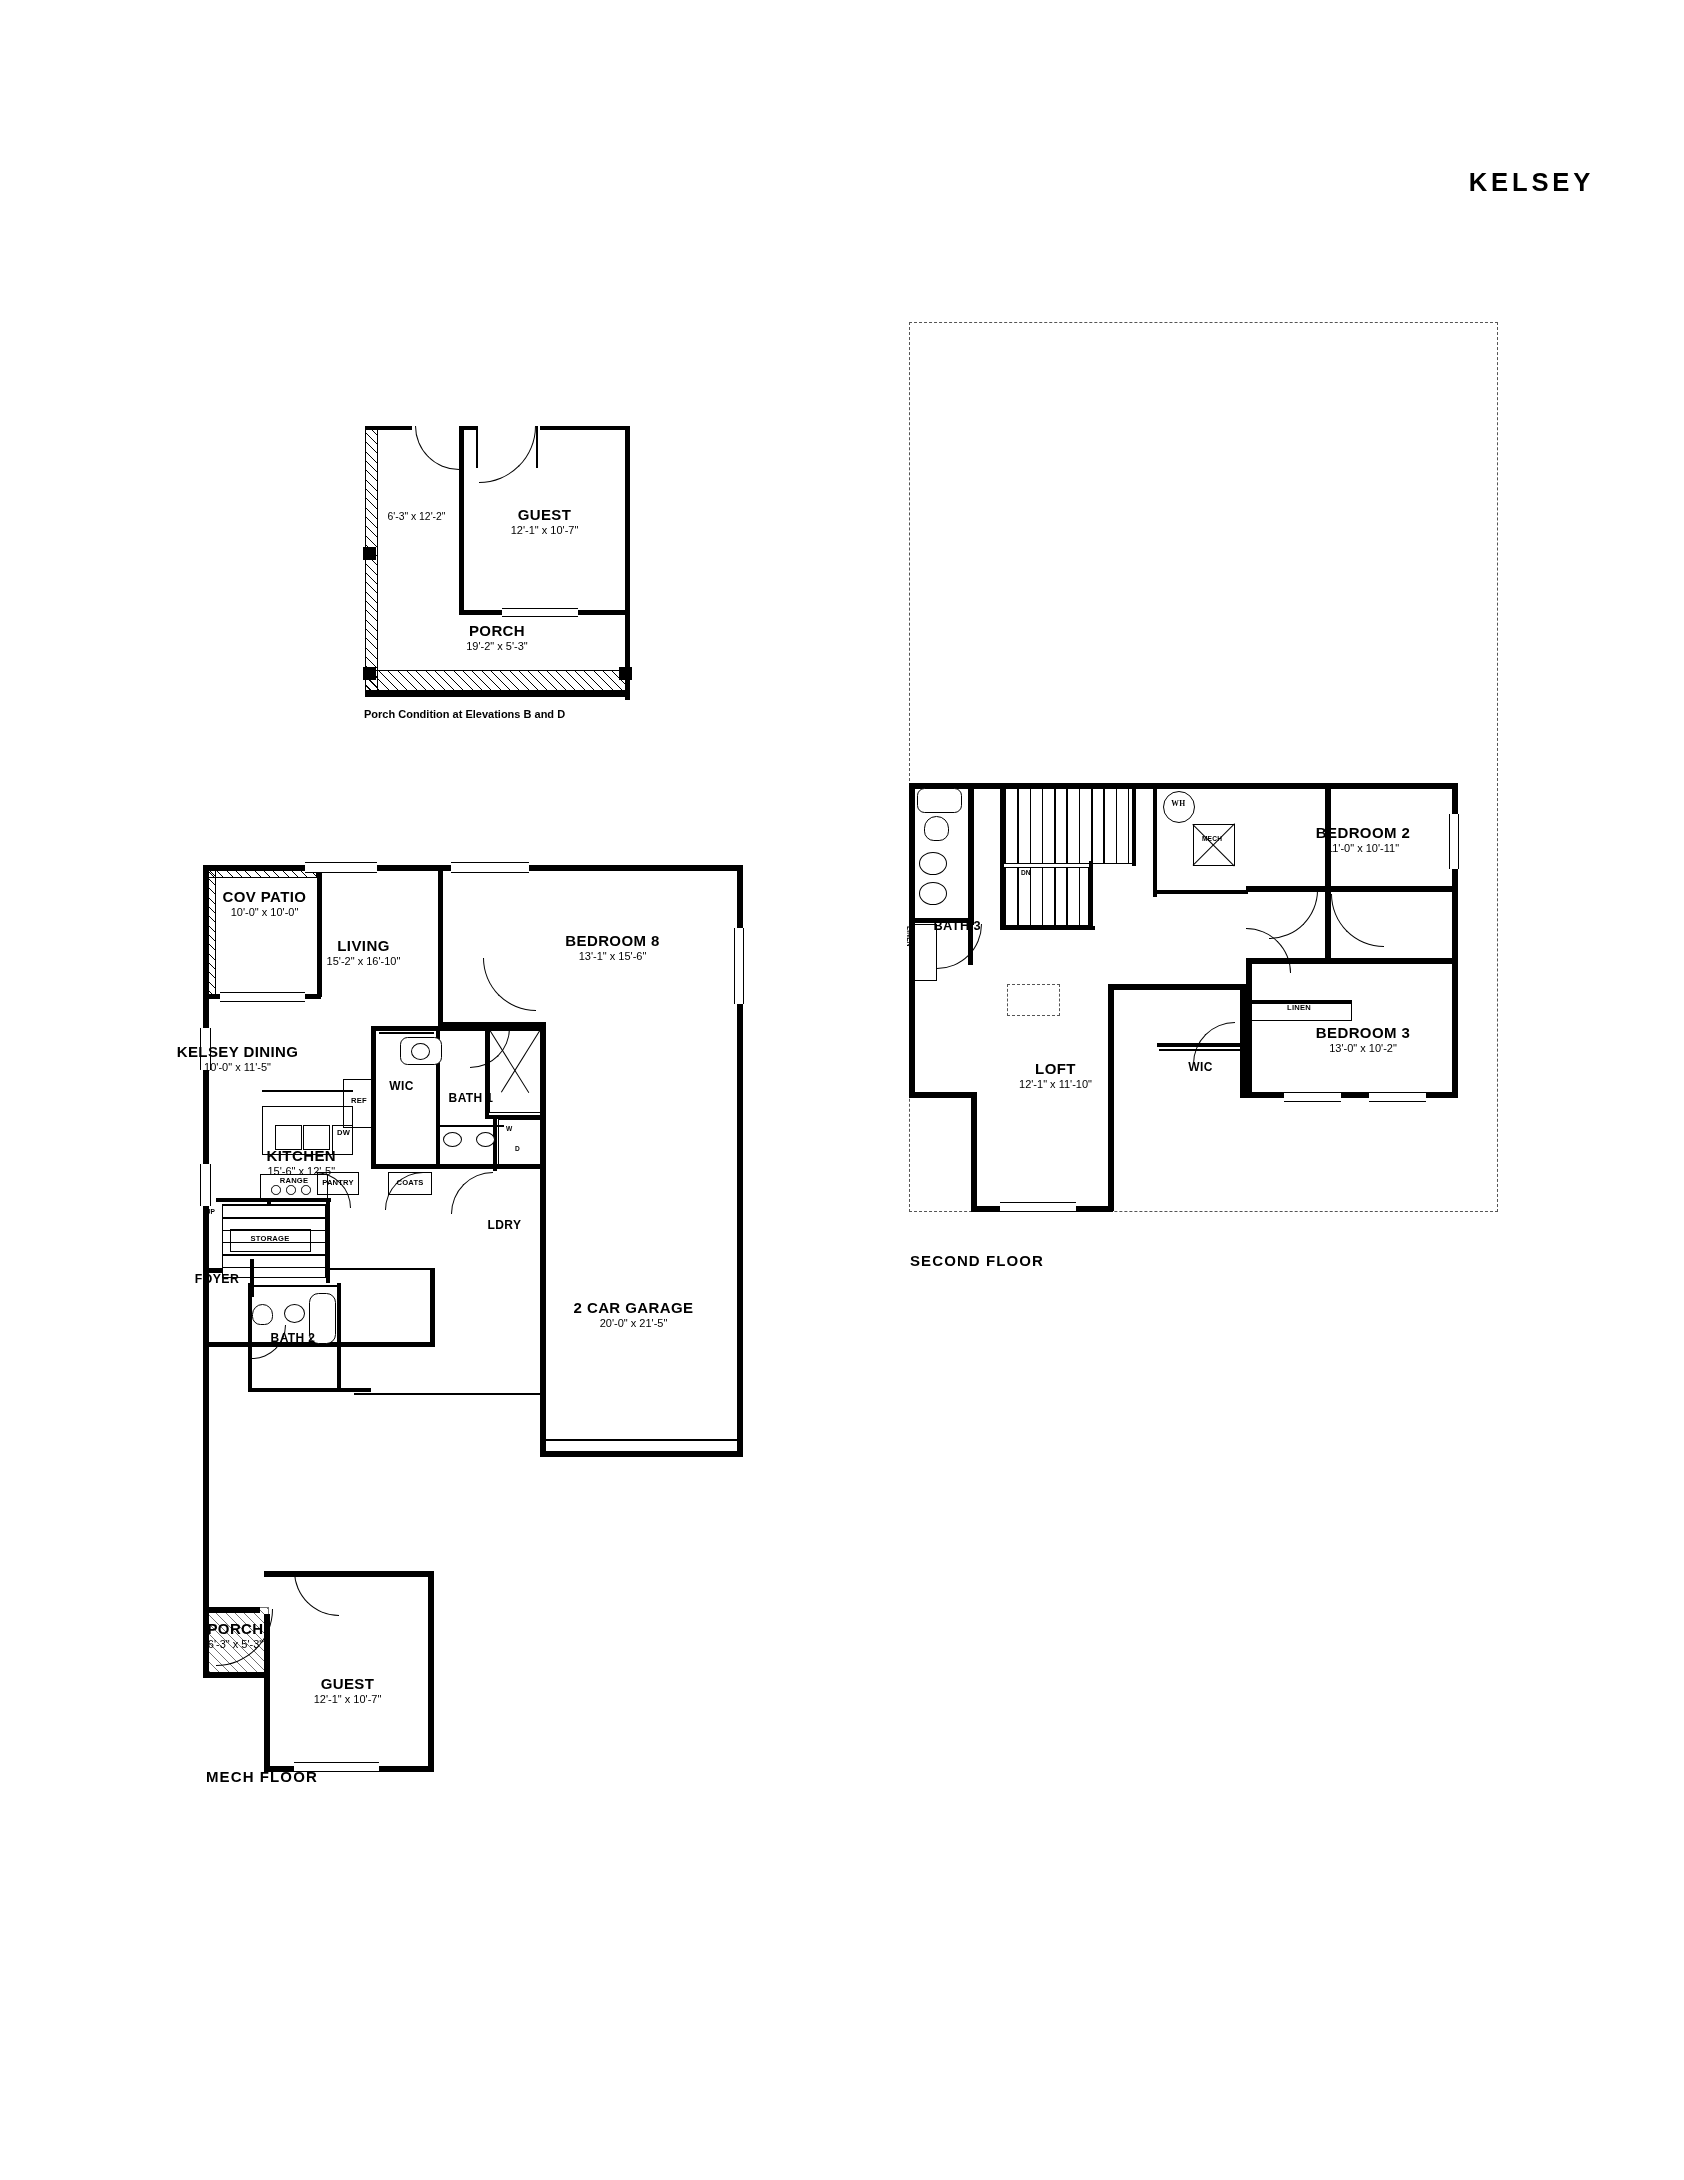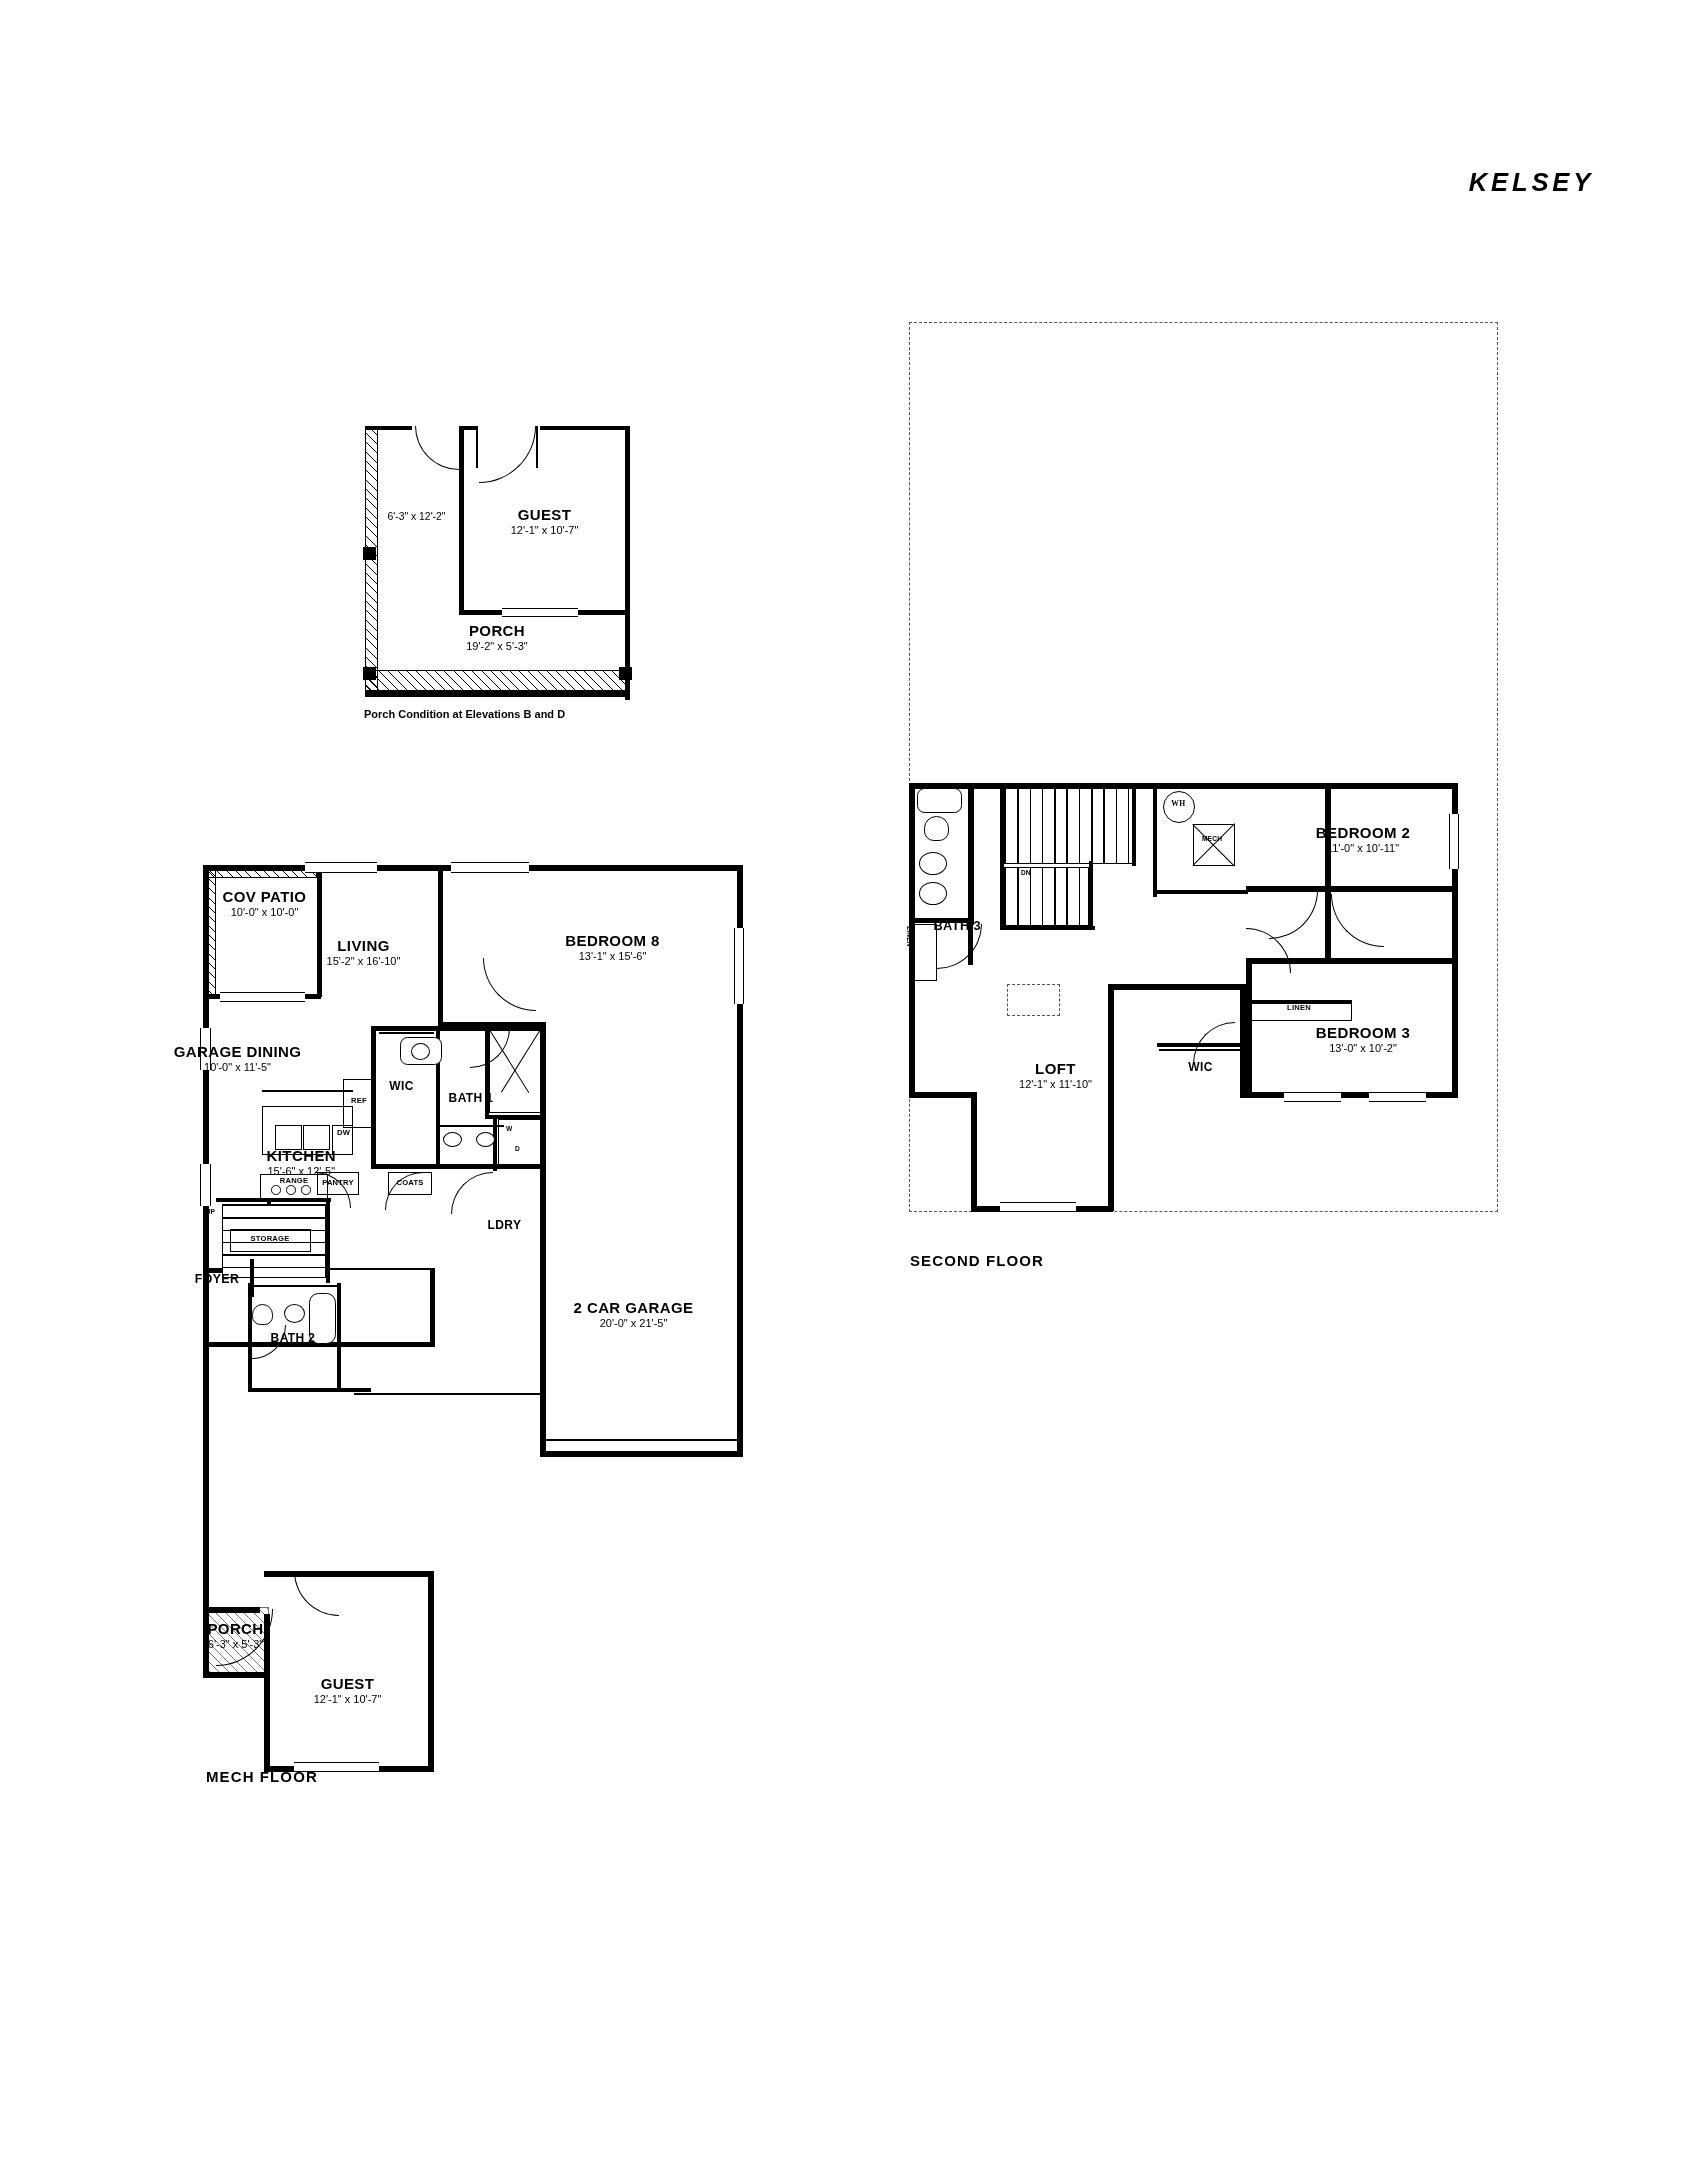--- a/index.html
+++ b/index.html
@@ -15,21 +15,20 @@
     color: #000000;
     overflow: hidden;
   }
 
   
   #header {
     position: absolute;
     right: 91px;
     top: 168px;
     text-align: center;
-    font-style: italic;
   }
   #plan-name {
     font-size: 25.6px;
     font-weight: bold;
     letter-spacing: 3.8px;
     line-height: 1.1;
   }
   #plan-specs {
     margin-top: 12.3px;
     font-size: 20px;
@@ -320,21 +319,21 @@
   </div>
   <div class="room-label" style="left:66px; top:85px; width:189px;">
     <span class="name">LIVING</span>
     <span class="dim">15'-2" x 16'-10"</span>
   </div>
   <div class="room-label" style="left:315px; top:80px; width:189px;">
     <span class="name">BEDROOM 8</span>
     <span class="dim">13'-1" x 15'-6"</span>
   </div>
   <div class="room-label" style="left:-60px; top:191px; width:189px;">
-    <span class="name">GARAGE DINING</span>
+    <span class="name">KELSEY DINING</span>
     <span class="dim">10'-0" x 11'-5"</span>
   </div>
   <div class="room-label" style="left:3.8px; top:295px; width:189px;">
     <span class="name">KITCHEN</span>
     <span class="dim">15'-6" x 12'-5"</span>
   </div>
   <div class="room-label" style="left:336px; top:447px; width:189px;">
     <span class="name">2 CAR GARAGE</span>
     <span class="dim">20'-0" x 21'-5"</span>
   </div>

